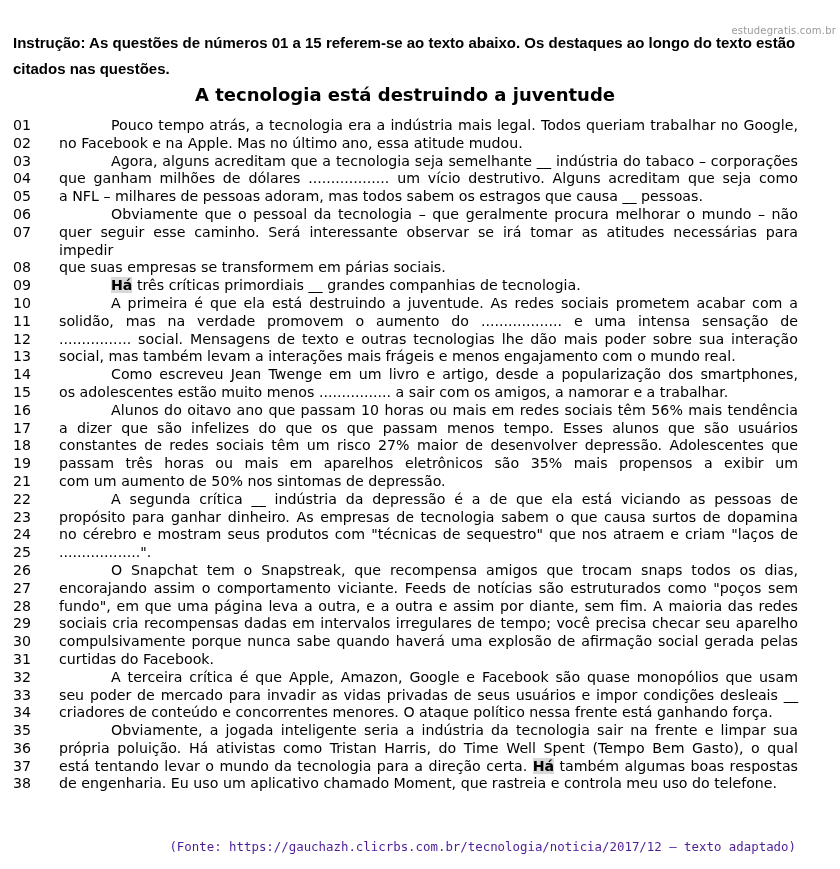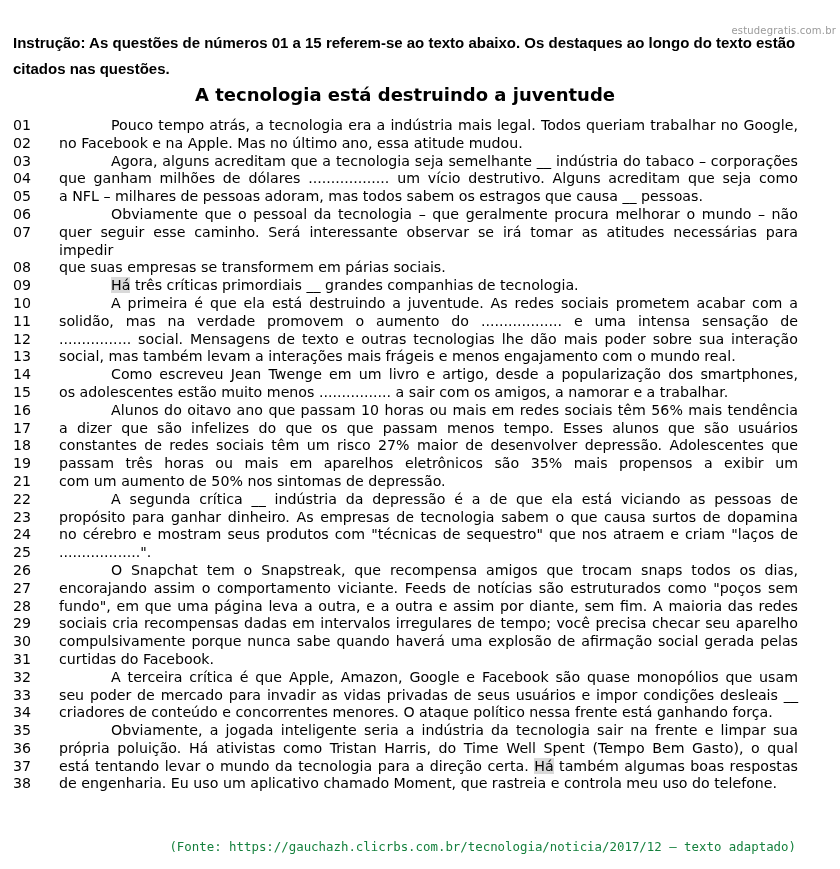--- a/index.html
+++ b/index.html
@@ -18,24 +18,24 @@
   }
   .lines {
     position: absolute; left: 13px; top: 117px; width: 785px;
     font-family: "DejaVu Sans", sans-serif; font-size: 14.2px; line-height: 17.8px;
   }
   .line { display: flex; white-space: nowrap; gap: 8px; }
   .num { width: 38px; flex: 0 0 38px; }
   .text { flex: 1 1 auto; text-align: justify; text-align-last: justify; white-space: normal; }
   .text.last { text-align-last: left; }
   .text.indent { padding-left: 52px; }
-  .hl { background: #d9d9d9; font-weight: normal; }
+  .hl { background: #d9d9d9; font-weight: bold; }
   .source {
     position: absolute; right: 44px; top: 839px;
-    font-family: "DejaVu Sans Mono", monospace; font-size: 12.4px; color: #15803d;
+    font-family: "DejaVu Sans Mono", monospace; font-size: 12.4px; color: #4c1d95;
   }
 </style>
 </head>
 <body>
 
 <div class="watermark">estudegratis.com.br</div>
 <div class="instruction">Instrução: As questões de números 01 a 15 referem-se ao texto abaixo. Os destaques ao longo do texto estão citados nas questões.</div>
 <div class="title">A tecnologia está destruindo a juventude</div>
 <div class="lines" id="lines">
     <div class="line">

